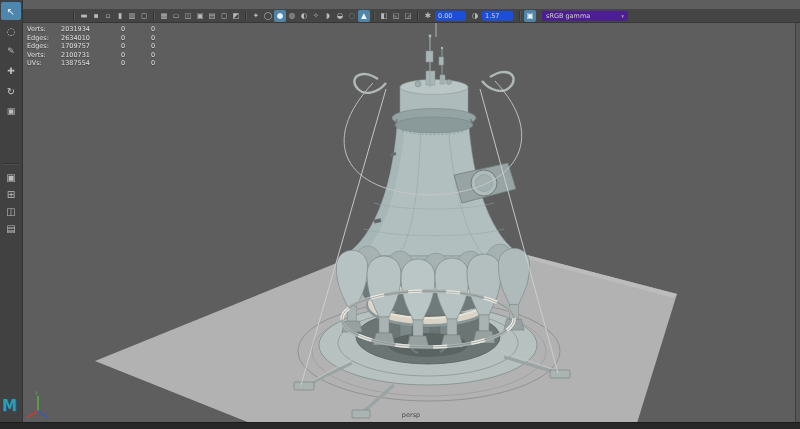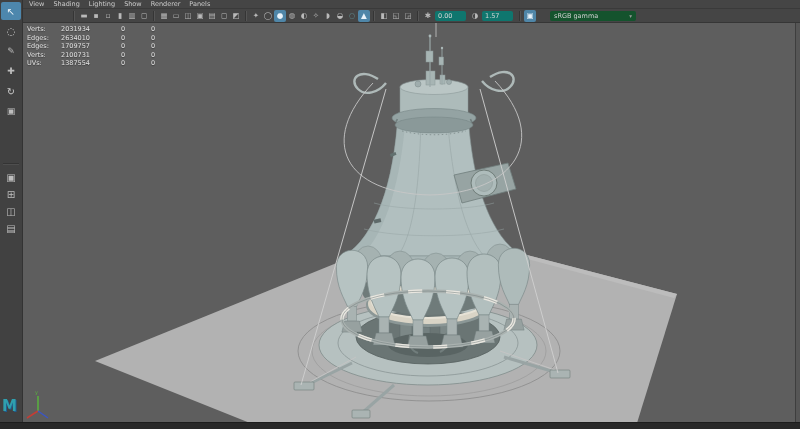--- a/index.html
+++ b/index.html
@@ -25,24 +25,24 @@
            border-bottom:1px solid #3a3a3a;z-index:4;}
   .menu-item{font-size:6.5px;color:#cccccc;line-height:9px;white-space:nowrap;}
   #paneltoolbar{position:absolute;left:22px;top:9px;width:778px;height:14px;background:#454545;
            display:flex;align-items:center;box-sizing:border-box;padding-left:48px;
            border-bottom:1px solid #363636;z-index:4;}
   .tbi{width:12px;height:12px;display:flex;align-items:center;justify-content:center;
        font-size:7.5px;color:#b9b9b9;flex:0 0 auto;}
   .tbi.active{background:#4f86a8;color:#e9f3fa;border-radius:2px;}
   .tbi.teal{color:#6fb3ba;}
   .tsep{width:1px;height:10px;background:#353535;border-right:1px solid #555;margin:0 3px;flex:0 0 auto;}
-  .tfield{width:25px;height:10px;background:#0f766e;border-radius:2px;color:#d6d6d6;
+  .tfield{width:25px;height:10px;background:#1d4ed8;border-radius:2px;color:#d6d6d6;
           font-size:6.5px;line-height:10px;padding:0 3px;margin:0 3px 0 1px;flex:0 0 auto;}
-  #view-transform{width:78px;height:10px;background:#14532d;border-radius:2px;color:#cfcfcf;
-          font-size:6.5px;line-height:10px;padding:0 4px;margin-left:14px;display:flex;
+  #view-transform{width:78px;height:10px;background:#4c1d95;border-radius:2px;color:#cfcfcf;
+          font-size:6.5px;line-height:10px;padding:0 4px;margin-left:6px;display:flex;
           justify-content:space-between;align-items:center;flex:0 0 auto;}
   #view-transform .chev{font-size:5.5px;color:#9a9a9a;}
   
   #viewport{position:absolute;left:22px;top:23px;width:778px;height:400px;background:#5e5e5e;overflow:hidden;}
   #scene{position:absolute;left:0;top:0;}
   #right-edge{position:absolute;right:0;top:23px;width:4px;height:400px;background:#565656;
        border-left:1px solid #3e3e3e;z-index:6;}
   
   #hud{position:absolute;left:5px;top:2px;z-index:3;}
   .hud-row{display:flex;height:8.6px;align-items:flex-start;font-size:6.5px;color:#e2e2e2;
@@ -71,28 +71,20 @@
     <div class="tool small">▣</div>
     <div class="spacer"></div>
     <div class="tb-sep"></div>
     <div class="layout-btn">▣</div>
     <div class="layout-btn">⊞</div>
     <div class="layout-btn">◫</div>
     <div class="layout-btn">▤</div>
     <div id="maya-logo">M</div>
   </div>
 
-  <div id="menubar">
-    <span class="menu-item">View</span>
-    <span class="menu-item">Shading</span>
-    <span class="menu-item">Lighting</span>
-    <span class="menu-item">Show</span>
-    <span class="menu-item">Renderer</span>
-    <span class="menu-item">Panels</span>
-  </div>
 
   <div id="paneltoolbar">
     <div class="tsep"></div>
     <span class="tbi">▬</span>
     <span class="tbi">▪</span>
     <span class="tbi">▫</span>
     <span class="tbi">▮</span>
     <span class="tbi">▥</span>
     <span class="tbi">◻</span>
     <div class="tsep"></div>
@@ -309,17 +301,18 @@
         <span class="hud-c4">0</span>
       </div>
       <div class="hud-row">
         <span class="hud-label">UVs:</span>
         <span class="hud-value">1387554</span>
         <span class="hud-c3">0</span>
         <span class="hud-c4">0</span>
       </div>
     </div>
 
+    <div id="persp-label">persp</div>
   </div>
 
   <div id="right-edge"></div>
   <div id="bottombar"></div>
 </div>
 
 </body></html>

